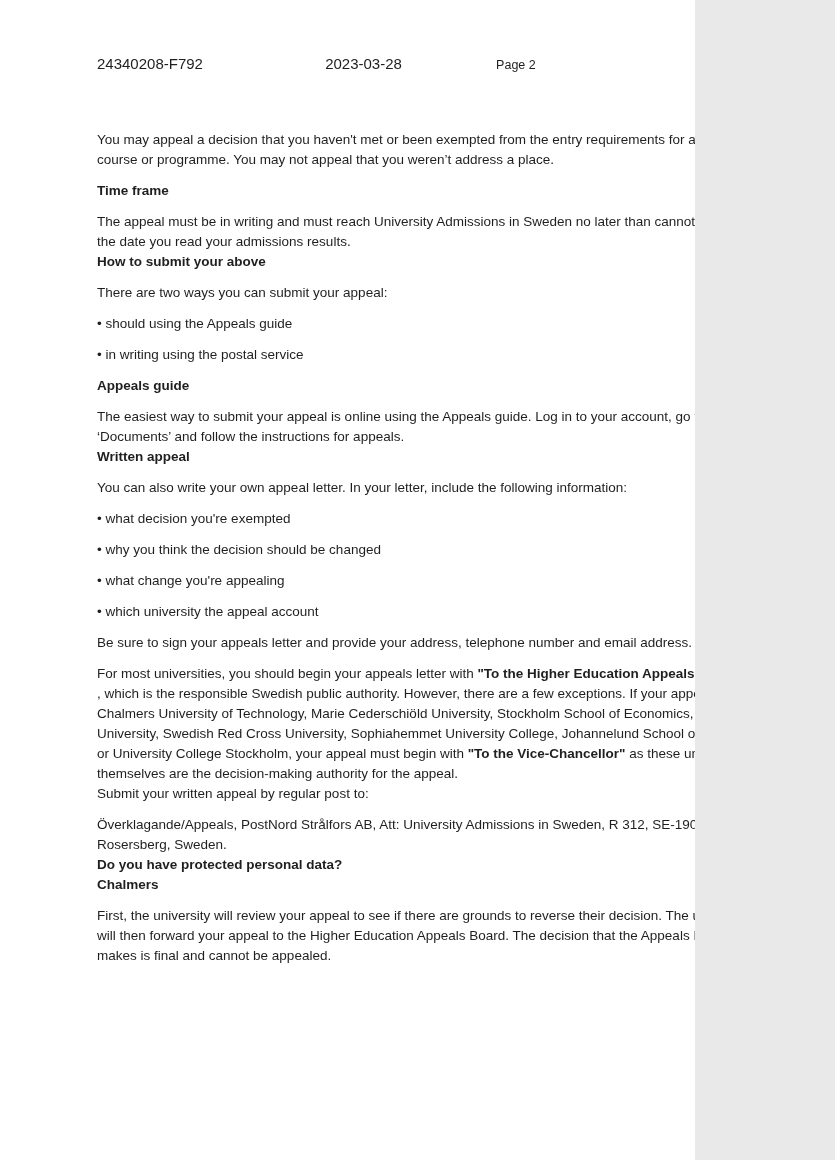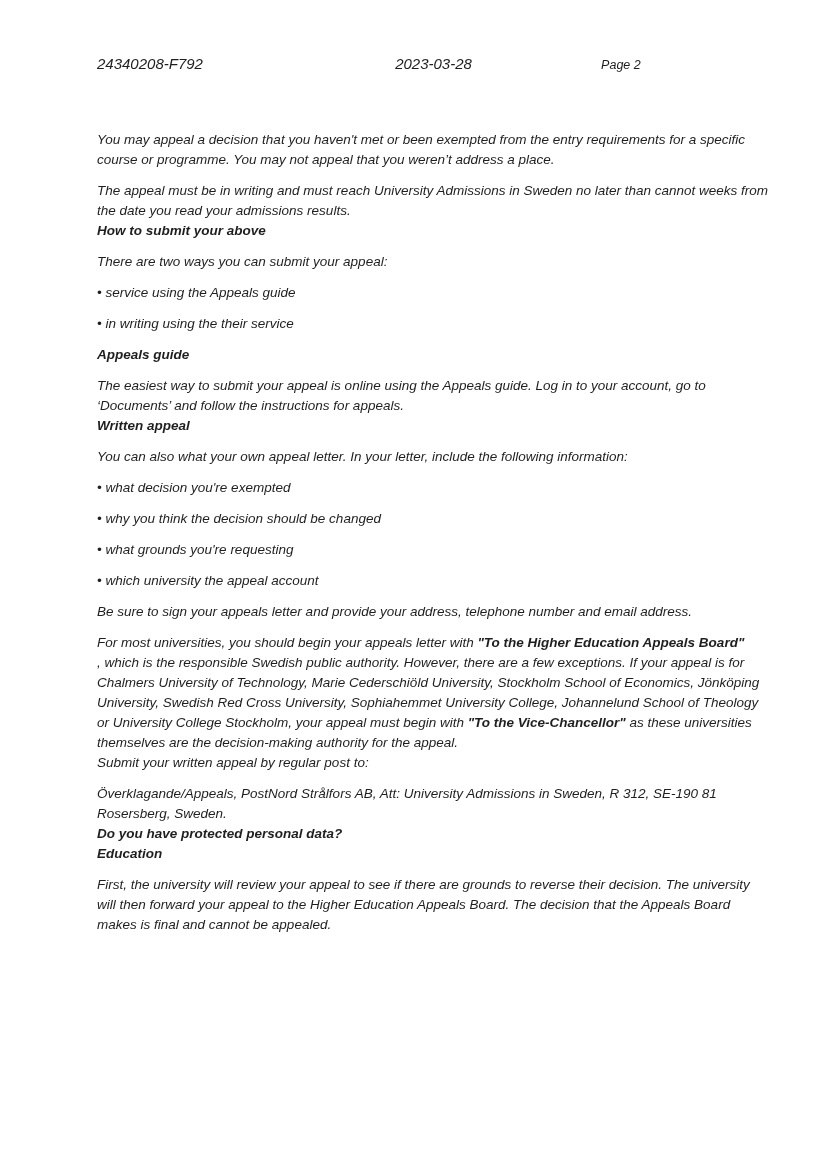--- a/index.html
+++ b/index.html
@@ -1,25 +1,24 @@
 <!DOCTYPE html>
 <html><head>
 <meta charset="utf-8">
 <style>
   html, body { margin: 0; padding: 0; background: #e9e9e9; }
   .page {
     position: relative;
-    width: 835px;
+    width: 695px;
     height: 1160px;
     margin: 0;
     background: #ffffff;
     color: #1f1f1f;
     font-family: "Liberation Sans", sans-serif;
     overflow: hidden;
-    font-style: italic;
   }
   .header {
     position: absolute;
     top: 55px;
     left: 97px;
     right: 65px;
     display: grid;
     grid-template-columns: 1fr auto 1fr;
     align-items: baseline;
     font-size: 15px;
@@ -44,34 +43,35 @@
 <body>
 
 <div class="page">
   <div class="header">
     <span class="doc-id">24340208-F792</span>
     <span class="doc-date">2023-03-28</span>
     <span class="page-num">Page 2</span>
   </div>
   <div class="content">
       <p class="block p"><span>You may appeal a decision that you haven't met or been exempted from the entry requirements for a specific course or programme. You may not appeal that you weren’t address a place.</span></p>
+      <p class="block h"><strong>Time frame</strong></p>
       <p class="block p"><span>The appeal must be in writing and must reach University Admissions in Sweden no later than cannot weeks from the date you read your admissions results.</span></p>
       <p class="block h tight"><strong>How to submit your above</strong></p>
       <p class="block p"><span>There are two ways you can submit your appeal:</span></p>
-      <p class="block p"><span>• service using the Appeals guide</span></p>
-      <p class="block p"><span>• in writing using the their service</span></p>
+      <p class="block p"><span>• should using the Appeals guide</span></p>
+      <p class="block p"><span>• in writing using the postal service</span></p>
       <p class="block h"><strong>Appeals guide</strong></p>
       <p class="block p"><span>The easiest way to submit your appeal is online using the Appeals guide. Log in to your account, go to ‘Documents’ and follow the instructions for appeals.</span></p>
       <p class="block h tight"><strong>Written appeal</strong></p>
-      <p class="block p"><span>You can also what your own appeal letter. In your letter, include the following information:</span></p>
+      <p class="block p"><span>You can also write your own appeal letter. In your letter, include the following information:</span></p>
       <p class="block p"><span>• what decision you're exempted</span></p>
       <p class="block p"><span>• why you think the decision should be changed</span></p>
-      <p class="block p"><span>• what grounds you're requesting</span></p>
+      <p class="block p"><span>• what change you're appealing</span></p>
       <p class="block p"><span>• which university the appeal account</span></p>
       <p class="block p"><span>Be sure to sign your appeals letter and provide your address, telephone number and email address.</span></p>
       <p class="block p"><span>For most universities, you should begin your appeals letter with </span><strong>"To the Higher Education Appeals Board"</strong><br><span>, which is the responsible Swedish public authority. However, there are a few exceptions. If your appeal is for Chalmers University of Technology, Marie Cederschiöld University, Stockholm School of Economics, Jönköping University, Swedish Red Cross University, Sophiahemmet University College, Johannelund School of Theology or University College Stockholm, your appeal must begin with </span><strong>"To the Vice-Chancellor"</strong><span> as these universities themselves are the decision-making authority for the appeal.</span></p>
       <p class="block p tight"><span>Submit your written appeal by regular post to:</span></p>
       <p class="block p"><span>Överklagande/Appeals, PostNord Strålfors AB, Att: University Admissions in Sweden, R 312, SE-190 81 Rosersberg, Sweden.</span></p>
       <p class="block h tight"><strong>Do you have protected personal data?</strong></p>
-      <p class="block h tight"><strong>Education</strong></p>
+      <p class="block h tight"><strong>Chalmers</strong></p>
       <p class="block p"><span>First, the university will review your appeal to see if there are grounds to reverse their decision. The university will then forward your appeal to the Higher Education Appeals Board. The decision that the Appeals Board makes is final and cannot be appealed.</span></p>
     </div>
 </div>
 
 </body></html>

